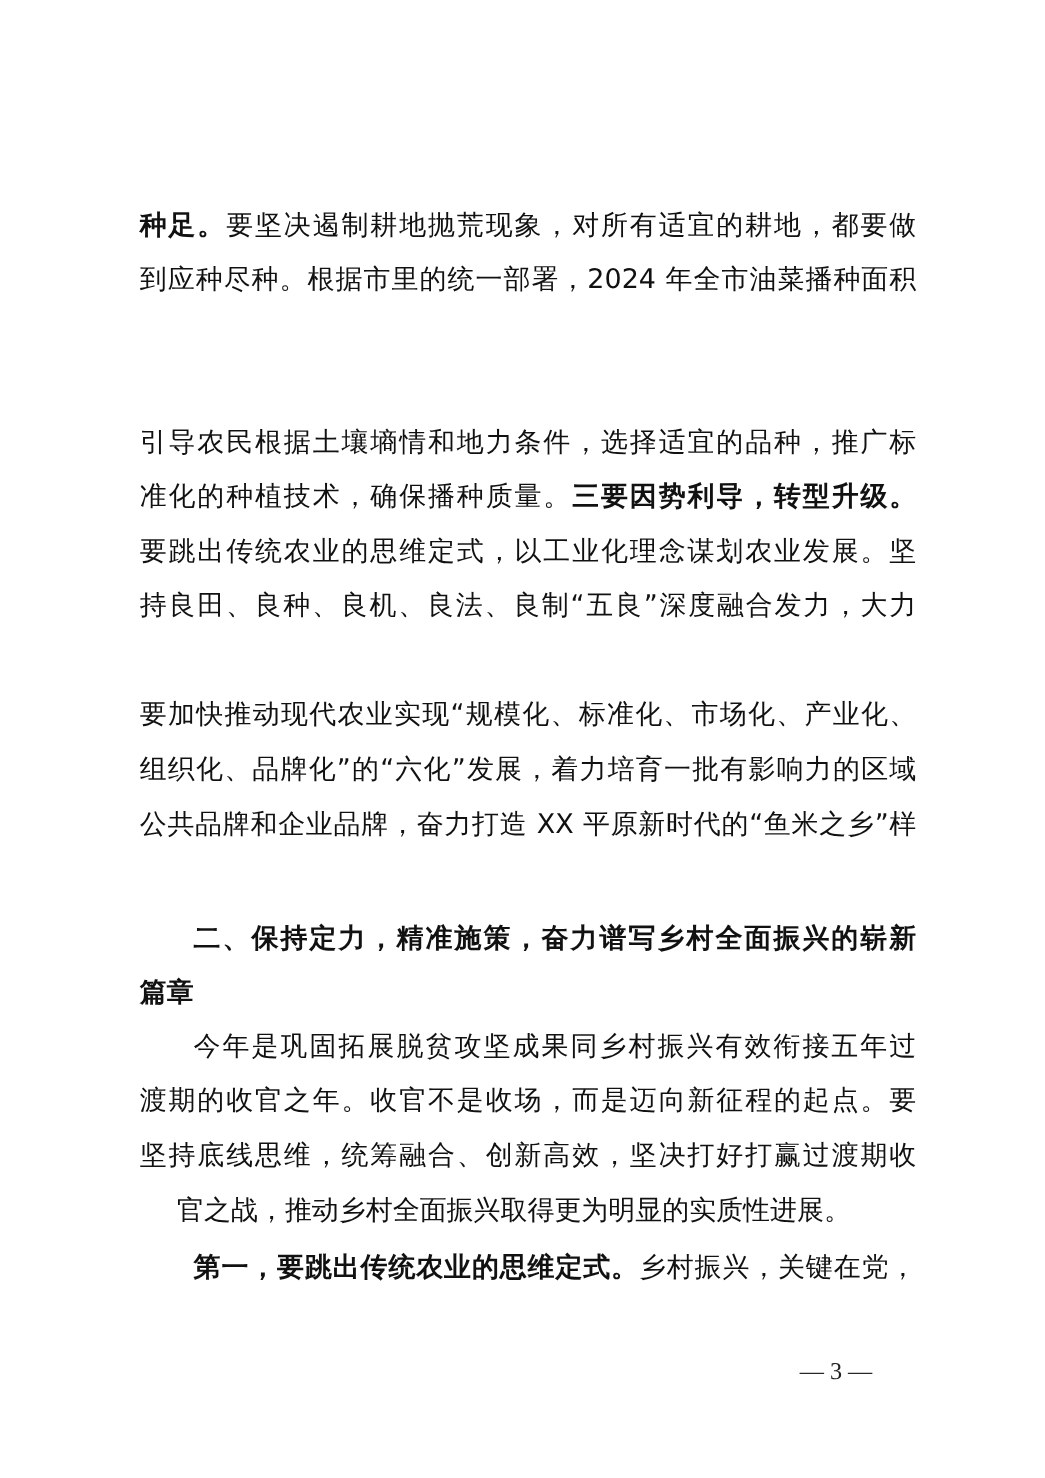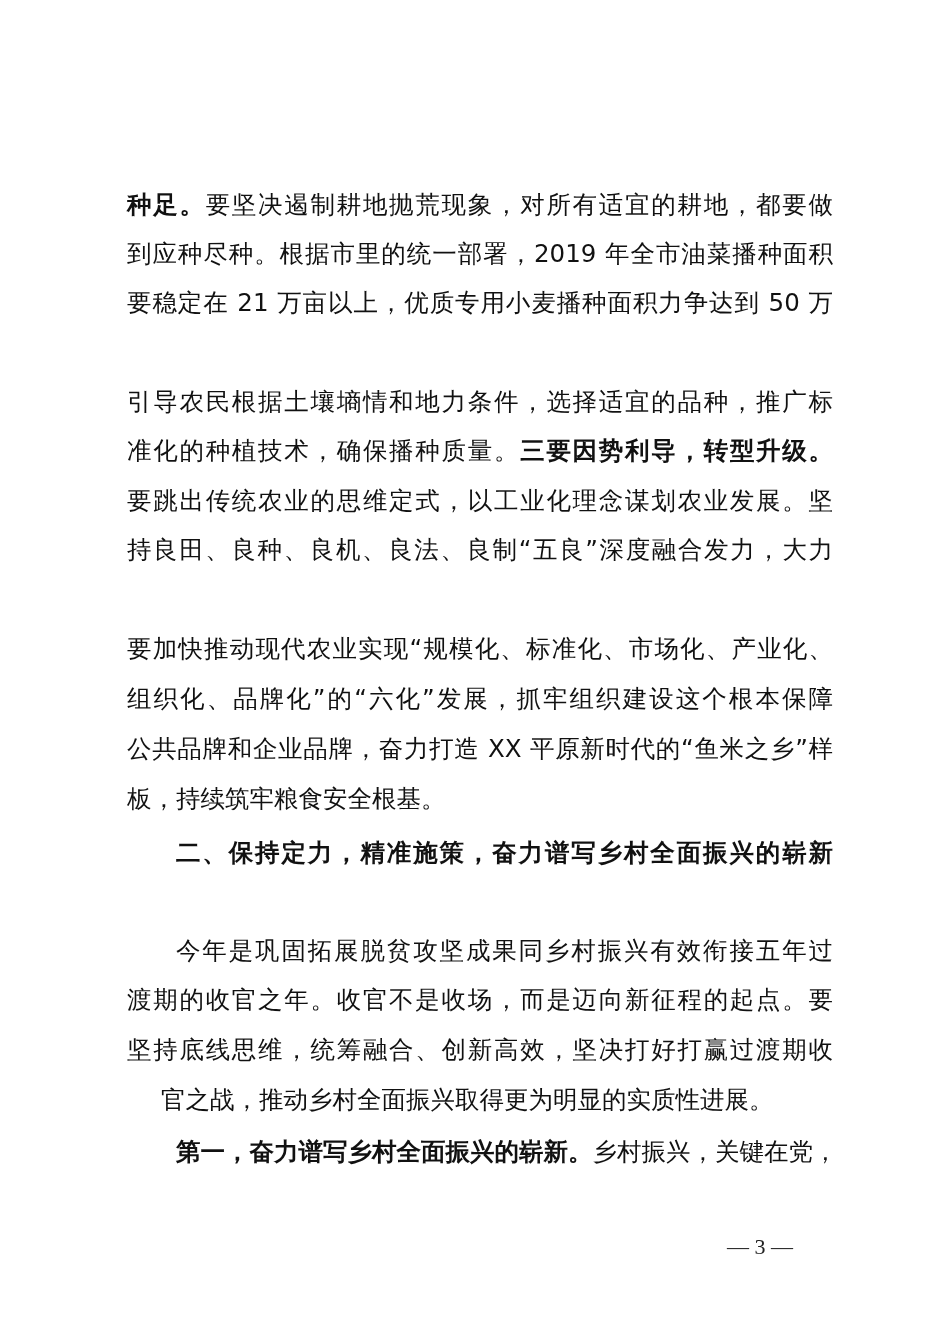--- a/index.html
+++ b/index.html
@@ -15,50 +15,49 @@
   .footer { position: absolute; left: 720px; top: 1234px; width: 80px; text-align: center;
             font-family: "Liberation Serif", serif; font-size: 22px; color: #222; }
 </style>
 </head>
 <body>
 
 <div class="page">
 
   <div class="line justify" style="top:188px;"><span class="b">种足。</span><span>要坚决遏制耕地抛荒现象，对所有适宜的耕地，都要做</span></div>
 
-  <div class="line justify" style="top:237px;"><span>到应种尽种。根据市里的统一部署，2019 年全市油菜播种面积</span></div>
+  <div class="line justify" style="top:237px;"><span>到应种尽种。根据市里的统一部署，2024 年全市油菜播种面积</span></div>
 
-  <div class="line justify" style="top:286px;"><span>要稳定在 21 万亩以上，优质专用小麦播种面积力争达到 50 万</span></div>
 
 
   <div class="line justify" style="top:385px;"><span>引导农民根据土壤墒情和地力条件，选择适宜的品种，推广标</span></div>
 
   <div class="line justify" style="top:434px;"><span>准化的种植技术，确保播种质量。</span><span class="b">三要因势利导，转型升级。</span></div>
 
   <div class="line justify" style="top:484px;"><span>要跳出传统农业的思维定式，以工业化理念谋划农业发展。坚</span></div>
 
   <div class="line justify" style="top:533px;"><span>持良田、良种、良机、良法、良制“五良”深度融合发力，大力</span></div>
 
 
   <div class="line justify" style="top:632px;"><span>要加快推动现代农业实现“规模化、标准化、市场化、产业化、</span></div>
 
-  <div class="line justify" style="top:682px;"><span>组织化、品牌化”的“六化”发展，抓牢组织建设这个根本保障</span></div>
+  <div class="line justify" style="top:682px;"><span>组织化、品牌化”的“六化”发展，着力培育一批有影响力的区域</span></div>
 
   <div class="line justify" style="top:732px;"><span>公共品牌和企业品牌，奋力打造 XX 平原新时代的“鱼米之乡”样</span></div>
 
-  <div class="line" style="top:782px;"><span>板，持续筑牢粮食安全根基。</span></div>
 
   <div class="line indent justify heading" style="top:836px;"><span>二、保持定力，精准施策，奋力谱写乡村全面振兴的崭新</span></div>
 
+  <div class="line heading" style="top:885px;"><span>篇章</span></div>
 
   <div class="line indent justify" style="top:934px;"><span>今年是巩固拓展脱贫攻坚成果同乡村振兴有效衔接五年过</span></div>
 
   <div class="line justify" style="top:983px;"><span>渡期的收官之年。收官不是收场，而是迈向新征程的起点。要</span></div>
 
   <div class="line justify" style="top:1033px;"><span>坚持底线思维，统筹融合、创新高效，坚决打好打赢过渡期收</span></div>
 
   <div class="line" style="top:1083px;margin-left:34px;"><span>官之战，推动乡村全面振兴取得更为明显的实质性进展。</span></div>
 
-  <div class="line indent justify" style="top:1135px;"><span class="b">第一，奋力谱写乡村全面振兴的崭新。</span><span>乡村振兴，关键在党，</span></div>
+  <div class="line indent justify" style="top:1135px;"><span class="b">第一，要跳出传统农业的思维定式。</span><span>乡村振兴，关键在党，</span></div>
 
   <div class="footer">— 3 —</div>
 
 </div>
 
 </body></html>

